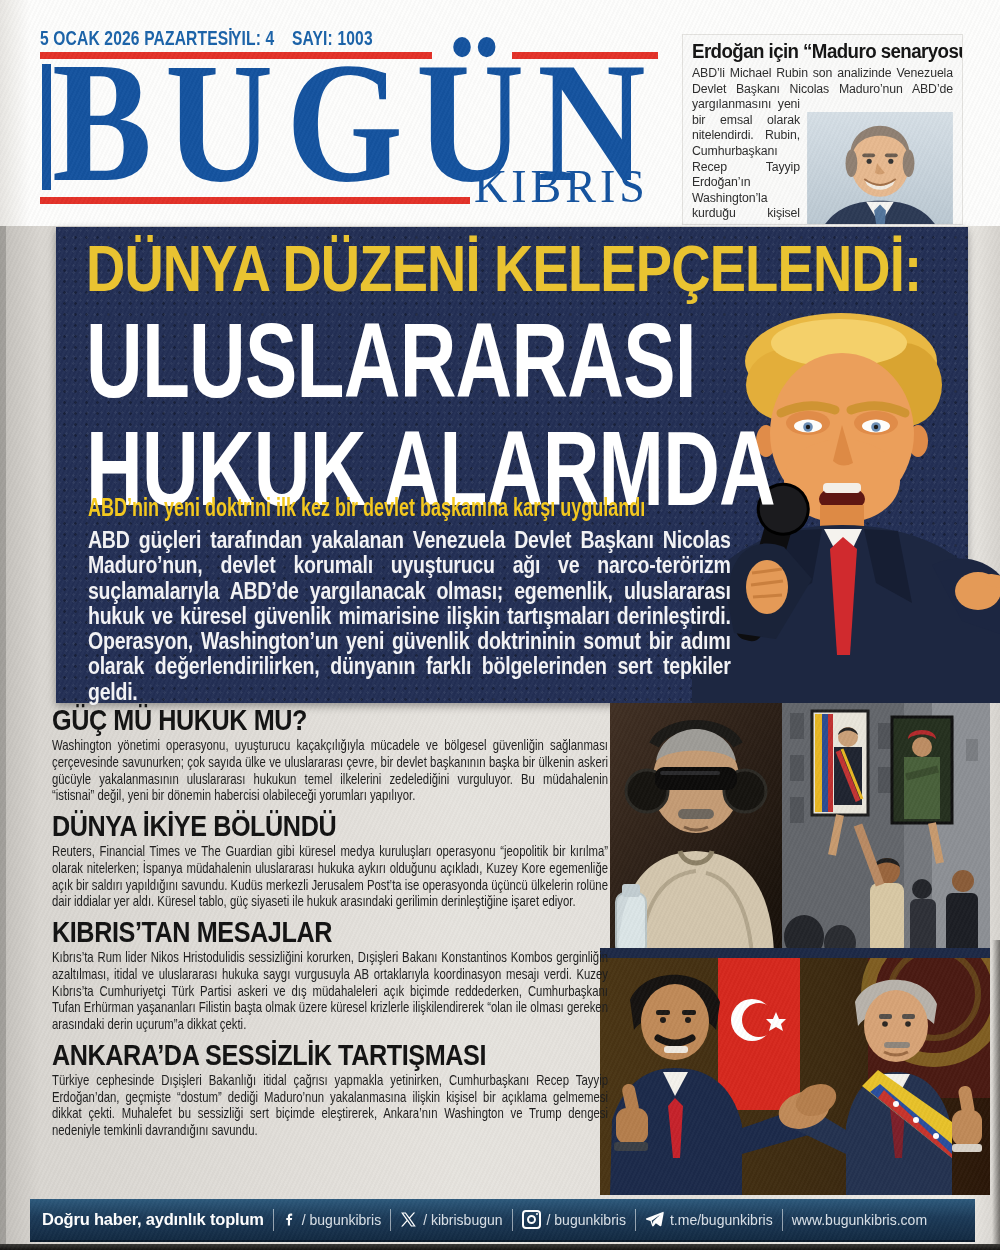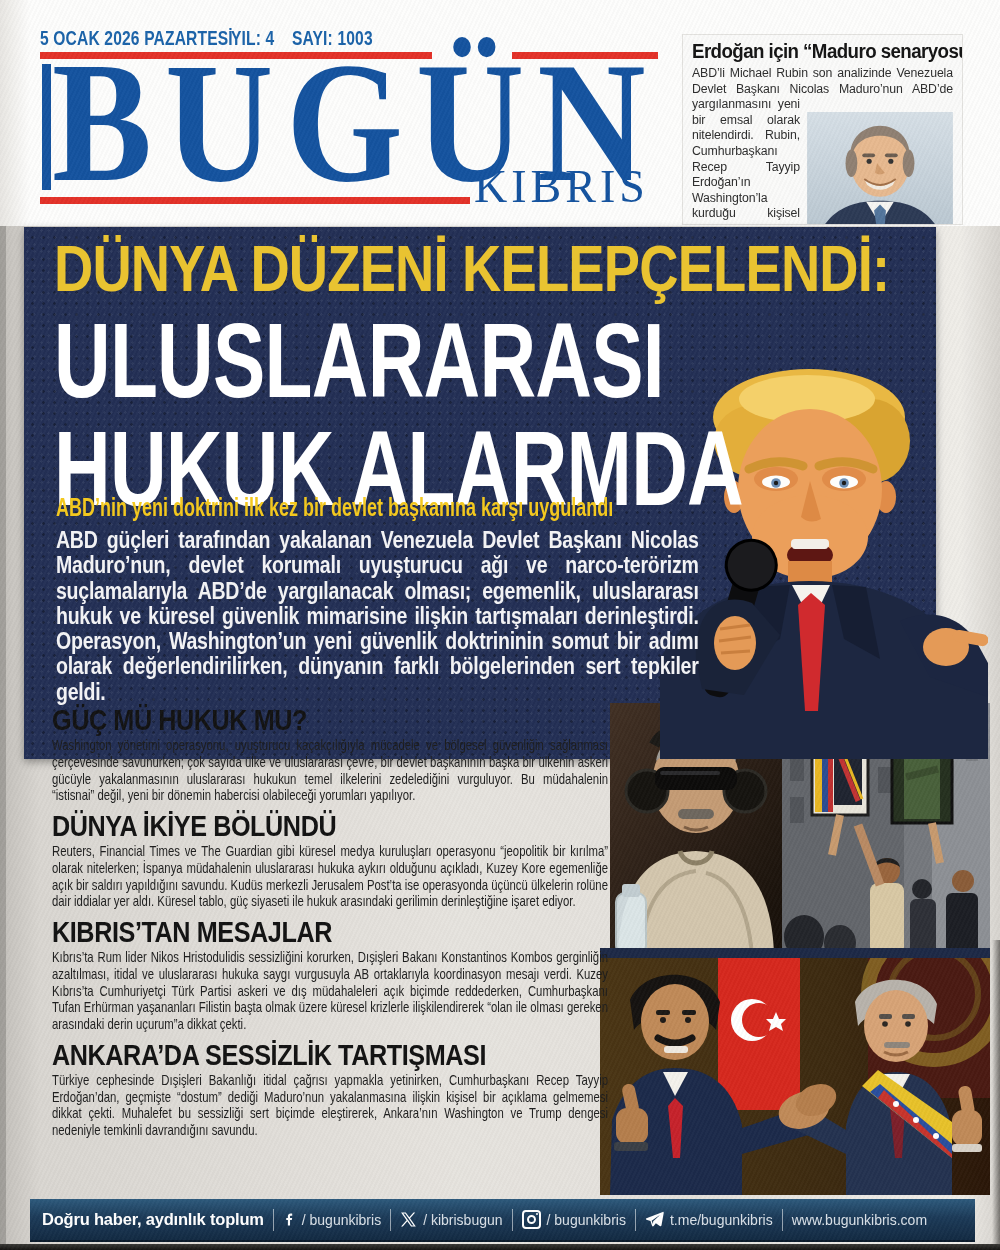--- a/index.html
+++ b/index.html
@@ -24,21 +24,21 @@
   .kibris{position:absolute;left:474px;top:164px;font-family:"Liberation Serif",serif;
         font-size:46px;letter-spacing:4px;color:#14539f;line-height:1;}
   .rubin-box{position:absolute;left:682px;top:34px;width:281px;height:191px;box-sizing:border-box;
         background:#fafaf9;border:1px solid #e3e2df;padding:5px 9px 4px 9px;overflow:hidden;}
   .rubin-title{font-size:19.5px;font-weight:bold;color:#141414;letter-spacing:-.6px;white-space:nowrap;
         transform:scaleX(.96);transform-origin:0 0;}
   .rubin-body{font-size:12.3px;line-height:1.27;text-align:justify;color:#2d2d2d;margin-top:3px;
         letter-spacing:-.1px;}
   .rubin-spacer{float:right;width:0;height:44px;}
   .rubin-photo{float:right;clear:right;width:146px;height:134px;margin:2px 0 0 7px;display:block;}
-  .hero{position:absolute;left:24px;top:227px;width:912px;height:532px;background:#232f55;
+  .hero{position:absolute;left:56px;top:227px;width:912px;height:476px;background:#232f55;
         box-shadow:0 3px 8px rgba(0,0,0,.35);}
   .hero::before{content:"";position:absolute;inset:0;
         background:radial-gradient(rgba(255,255,255,.05) 1px,transparent 1.4px),
                    radial-gradient(rgba(0,0,0,.3) 1px,transparent 1.6px);
         background-size:7px 7px,11px 11px;background-position:0 0,3px 5px;}
   .kicker{position:absolute;left:30px;top:10px;z-index:3;font-size:64px;font-weight:bold;line-height:1;
         color:#e9c331;transform:scaleX(.85);transform-origin:0 0;white-space:nowrap;letter-spacing:-1px;}
   .h1{position:absolute;left:30px;z-index:3;font-size:106px;font-weight:bold;line-height:1;color:#ffffff;
         transform:scaleX(.74);transform-origin:0 0;white-space:nowrap;letter-spacing:-1px;}
   .h1a{top:80px;} .h1b{top:188px;}

